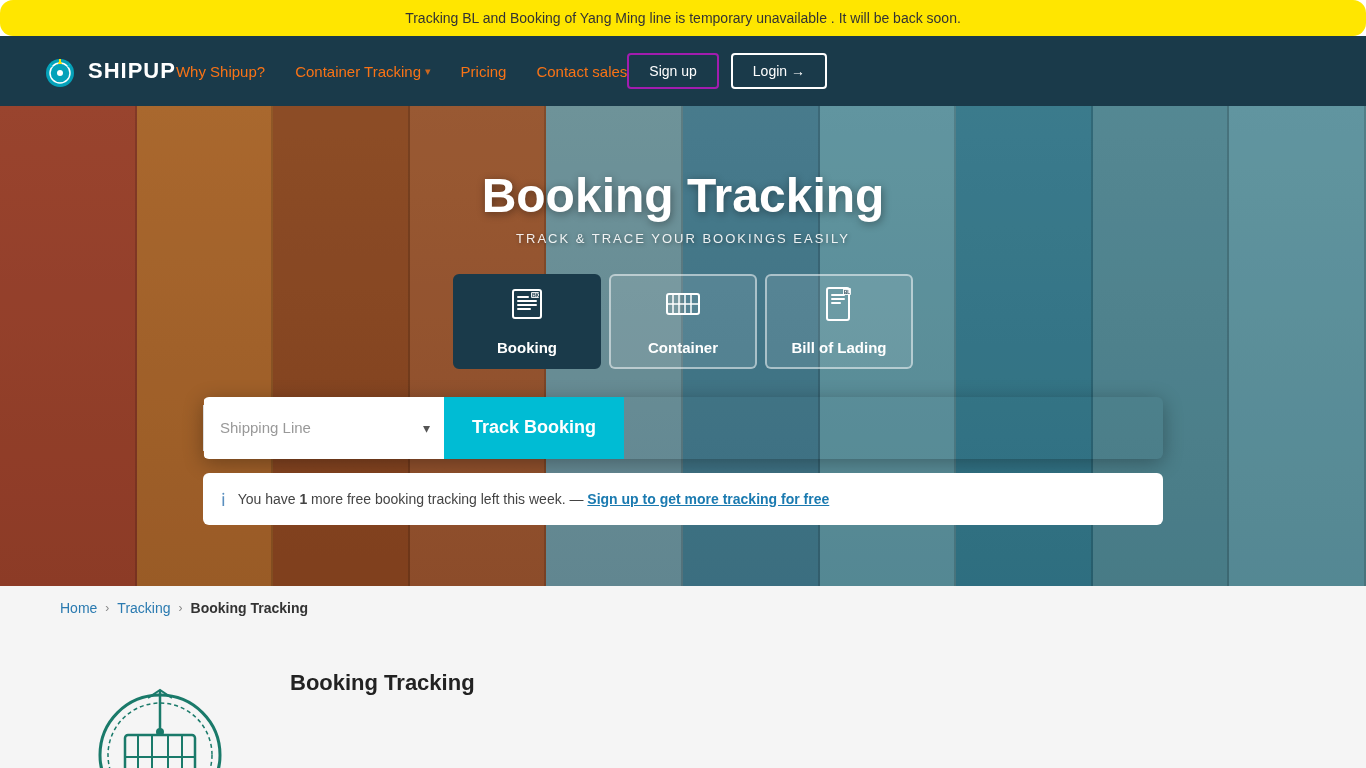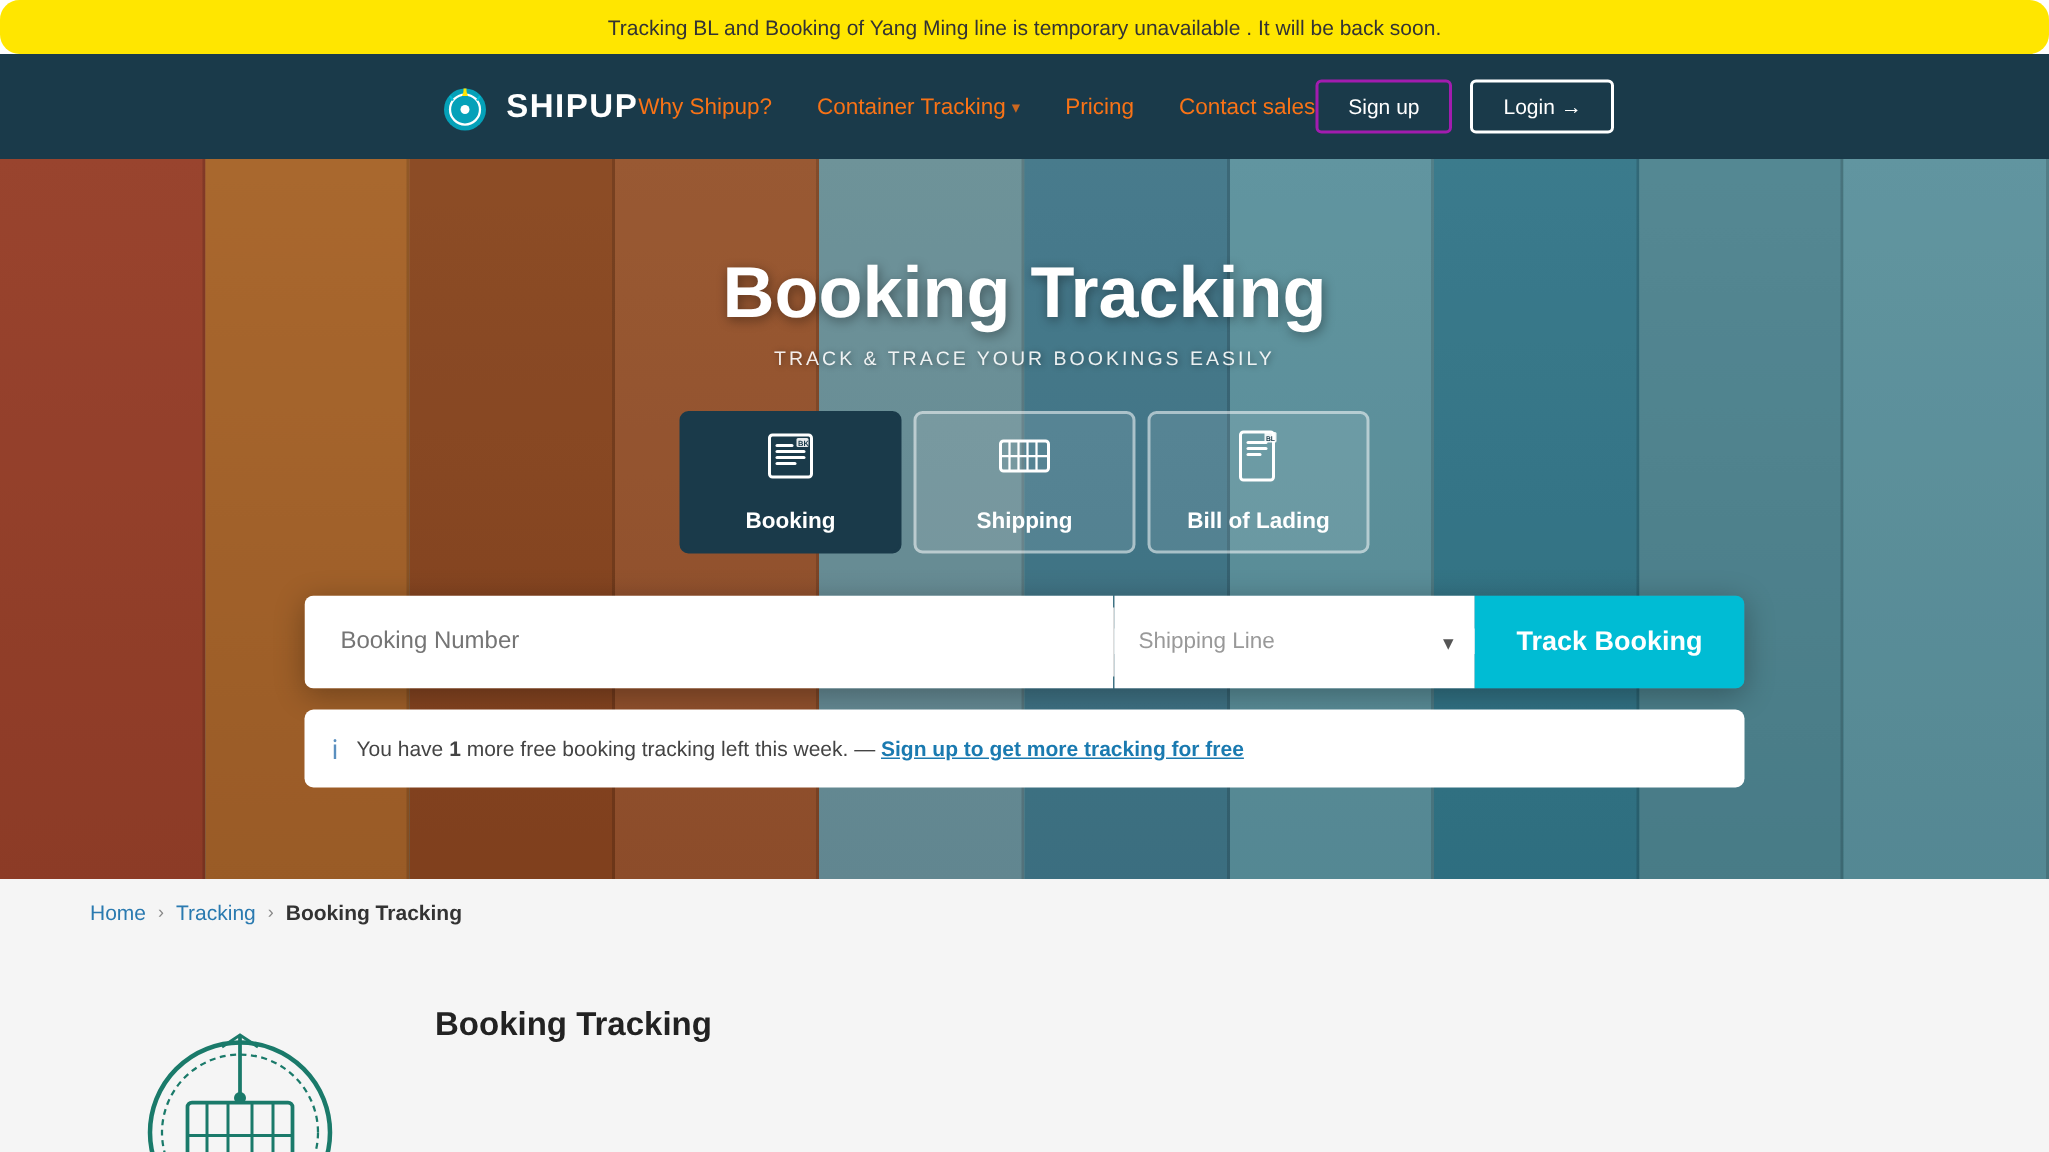--- a/index.html
+++ b/index.html
@@ -13,21 +13,21 @@
       font-size: 14px;
       color: #333;
       border-radius: 13px;
     }
 
     
     .header {
       background: #1a3a4a;
       display: flex;
       align-items: center;
-      justify-content: center;
+      justify-content: flex-start;
       padding: 0 40px;
       height: 70px;
     }
     .logo-area {
       display: flex;
       align-items: center;
       gap: 8px;
     }
     .logo-icon {
       width: 40px;
@@ -413,39 +413,38 @@
         <span class="tab-icon">
           <svg width="36" height="36" viewBox="0 0 36 36" fill="none">
             <rect x="2" y="8" width="32" height="20" rx="2" stroke="white" stroke-width="2" fill="none"></rect>
             <line x1="8" y1="8" x2="8" y2="28" stroke="white" stroke-width="1.5"></line>
             <line x1="14" y1="8" x2="14" y2="28" stroke="white" stroke-width="1.5"></line>
             <line x1="20" y1="8" x2="20" y2="28" stroke="white" stroke-width="1.5"></line>
             <line x1="26" y1="8" x2="26" y2="28" stroke="white" stroke-width="1.5"></line>
             <line x1="2" y1="18" x2="34" y2="18" stroke="white" stroke-width="1.5"></line>
           </svg>
         </span>
-        <span>Shipping</span>
+        <span>Container</span>
       </button>
       <button class="tab-btn">
         <span class="tab-icon">
           <svg width="36" height="36" viewBox="0 0 36 36" fill="none">
             <rect x="6" y="2" width="22" height="32" rx="2" stroke="white" stroke-width="2" fill="none"></rect>
             <rect x="10" y="8" width="14" height="2" fill="white" rx="1"></rect>
             <rect x="10" y="12" width="14" height="2" fill="white" rx="1"></rect>
             <rect x="10" y="16" width="10" height="2" fill="white" rx="1"></rect>
             <rect x="22" y="2" width="8" height="7" rx="1" fill="white" opacity="0.9"></rect>
             <text x="23" y="8" font-size="4.5" fill="#1a3a4a" font-weight="bold">BL</text>
           </svg>
         </span>
         <span>Bill of Lading</span>
       </button>
     </div>
 
     <div class="search-bar">
-      <input type="text" class="search-input" placeholder="Booking Number" style="">
       <div class="divider-line"></div>
       <div class="select-wrapper">
         <select class="shipping-select">
           <option value="">Shipping Line</option>
         </select>
         <span class="select-arrow">▾</span>
       </div>
       <button class="btn-track">Track Booking</button>
     </div>
 

